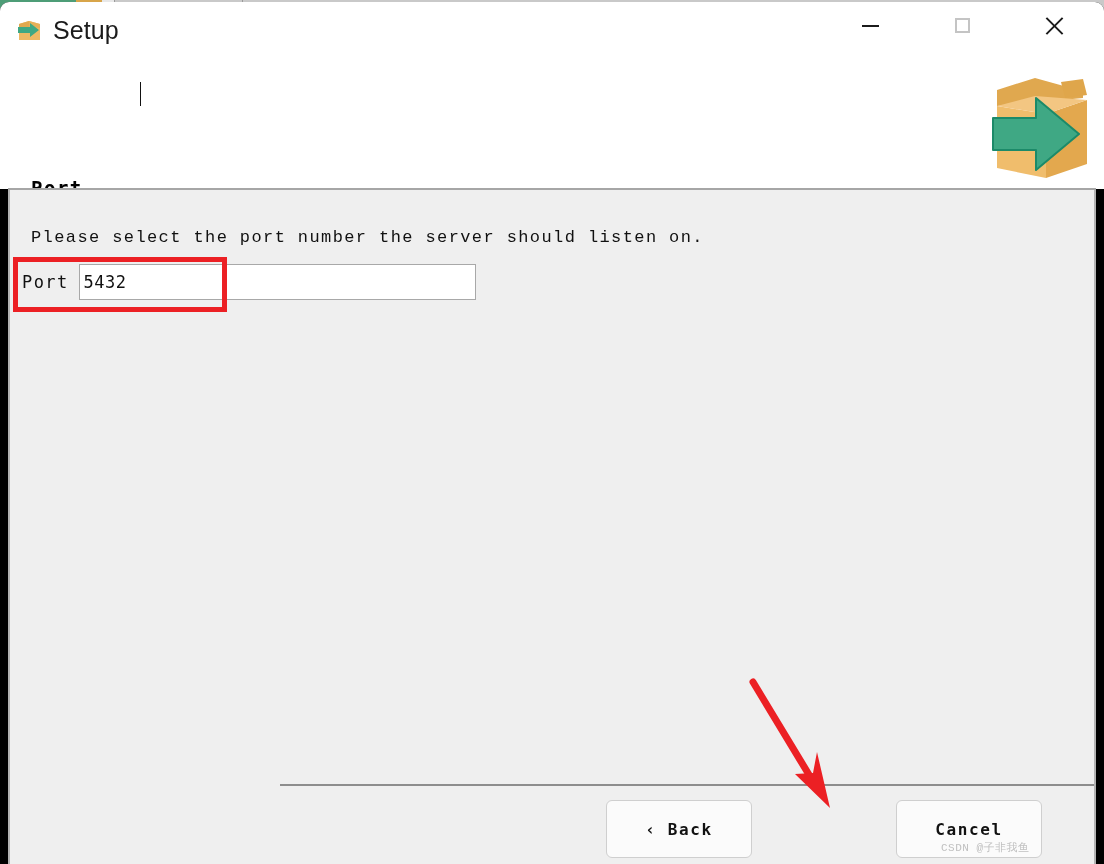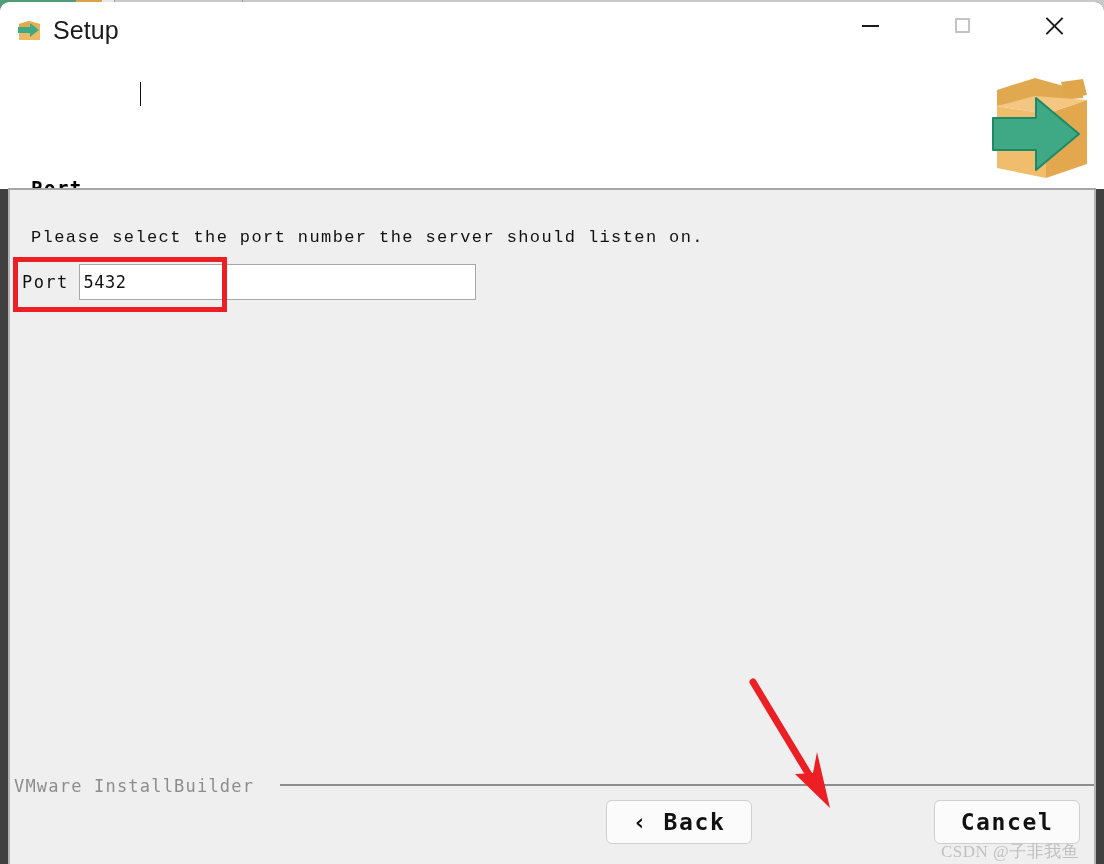--- a/index.html
+++ b/index.html
@@ -47,21 +47,21 @@
     width: 1px; height: 9px;
     background: #9a9a9a;
   }
 
   
   .window {
     position: absolute;
     left: 0; top: 2px;
     width: 1104px;
     height: 862px;
-    background: #404040;
+    background: #000000;
     border-top-left-radius: 9px;
     border-top-right-radius: 9px;
     box-sizing: border-box;
     overflow: hidden;
   }
 
   
   .titlebar {
     position: absolute;
     left: 0; top: 0;
@@ -256,44 +256,44 @@
 
   .button-bar {
     position: absolute;
     left: 0; top: 798px;
     width: 1104px;
     height: 46px;
   }
   .btn {
     position: absolute;
     top: 0;
-    height: 44px;
+    height: 58px;
     background: #fbfbfb;
     border: 1px solid #cfcfcf;
     border-radius: 6px;
     font-family: "DejaVu Sans Mono", monospace;
-    font-size: 23px;
+    font-size: 16px;
     font-weight: bold;
     color: #111111;
     letter-spacing: 1.6px;
     display: flex;
     align-items: center;
     justify-content: center;
     box-sizing: border-box;
     cursor: default;
   }
   .btn-back   { left: 606px; width: 146px; }
   .btn-next   { left: 770px; width: 146px; border-color: #b0b0b0; }
-  .btn-cancel { left: 934px; width: 146px; }
+  .btn-cancel { left: 896px; width: 146px; }
 
   .watermark {
     position: absolute;
     left: 941px; top: 838px;
-    font-family: Liberation Serif, serif;
-    font-size: 17px;
+    font-family: Liberation Mono, monospace;
+    font-size: 11px;
     color: #c0c0c0;
     letter-spacing: 0.5px;
     white-space: nowrap;
   }
 </style>
 </head>
 <body>
 
 <div class="bg-strip">
   <div class="seg-green"></div>
@@ -360,21 +360,20 @@
       <span class="field-label">Port</span>
       <input class="port-input" type="text" value="5432" style="">
     </div>
 
   </div>
 
   <div class="annot-box"></div>
 
   <div class="caret"></div>
 
-  <div class="footer-brand">VMware InstallBuilder</div>
   <div class="footer-rule"></div>
 
   <div class="annot-arrow">
     <svg width="110" height="140" viewBox="0 0 110 140">
       <line x1="18" y1="12" x2="82" y2="118" stroke="#ec2024" stroke-width="7" stroke-linecap="round"></line>
       <path d="M95 138 L60 104 L78 103 L82 82 Z" fill="#ec2024"></path>
     </svg>
   </div>
 
   <div class="button-bar">

